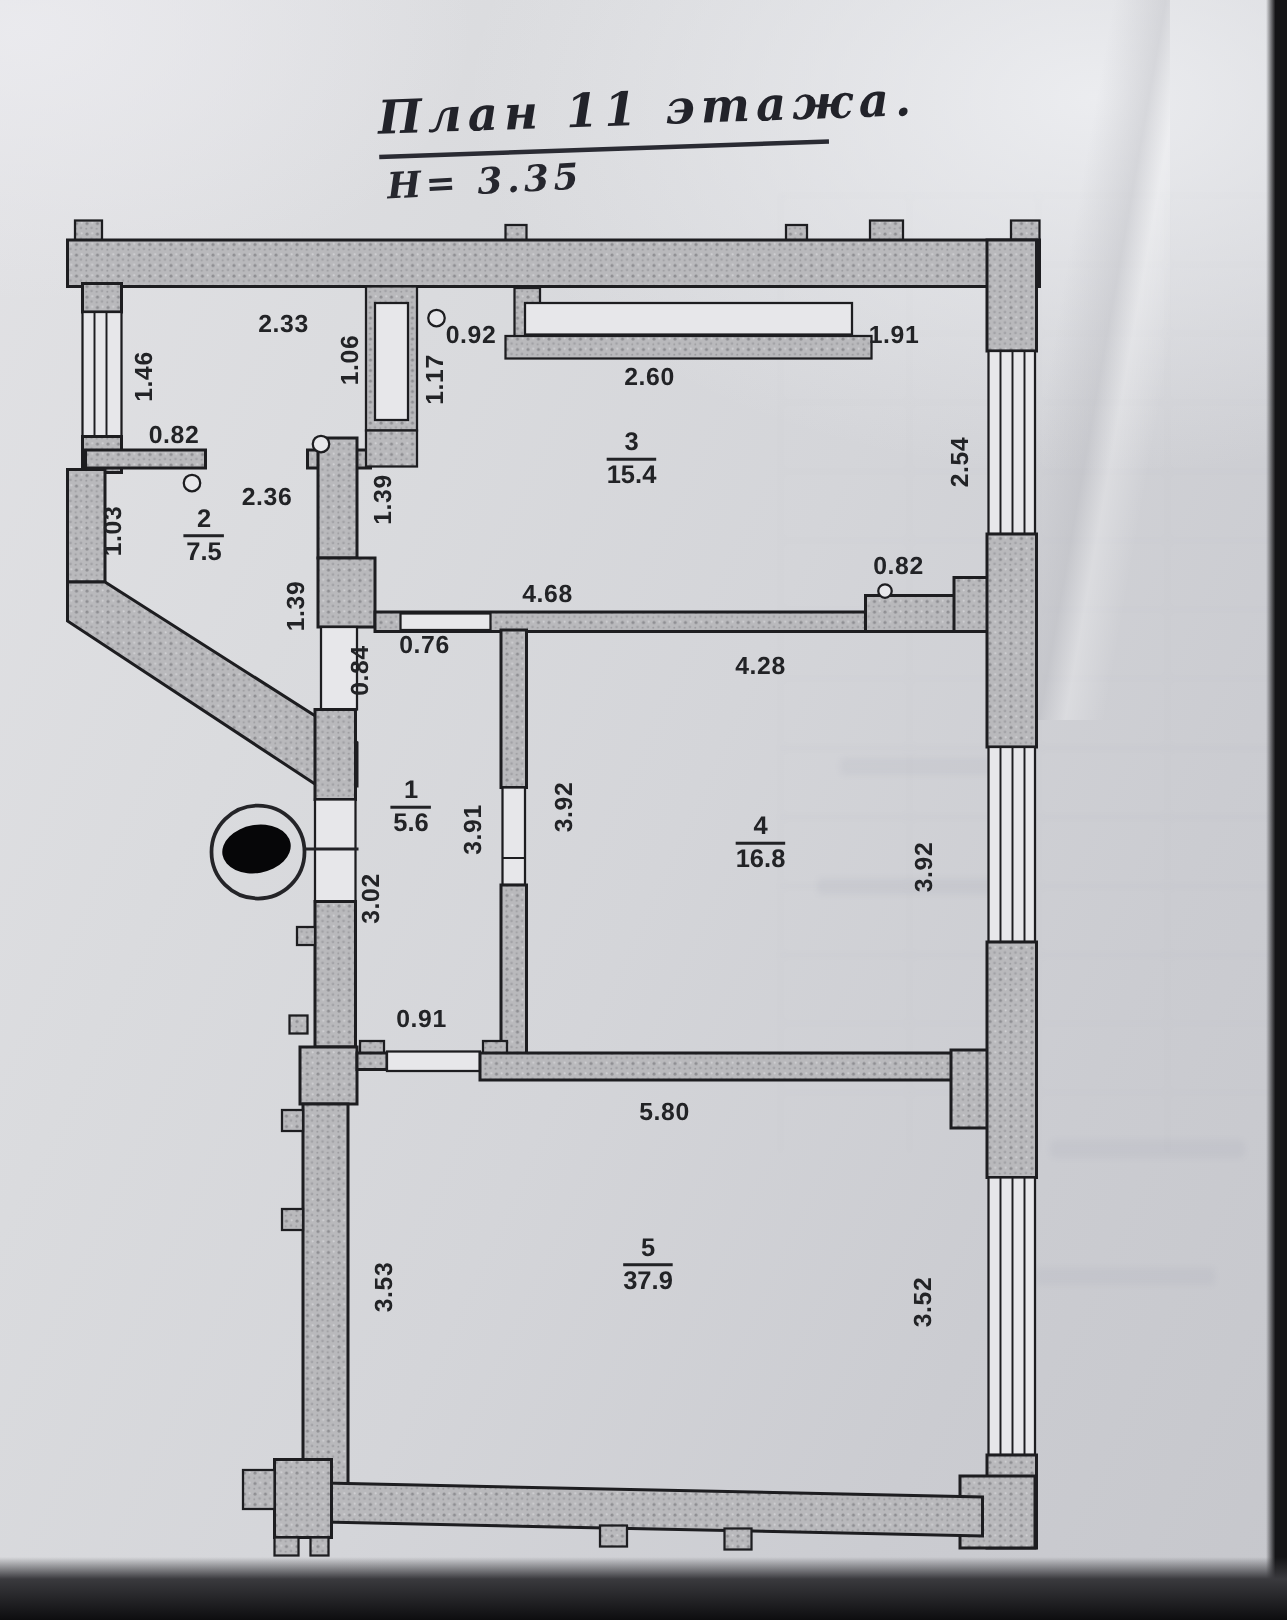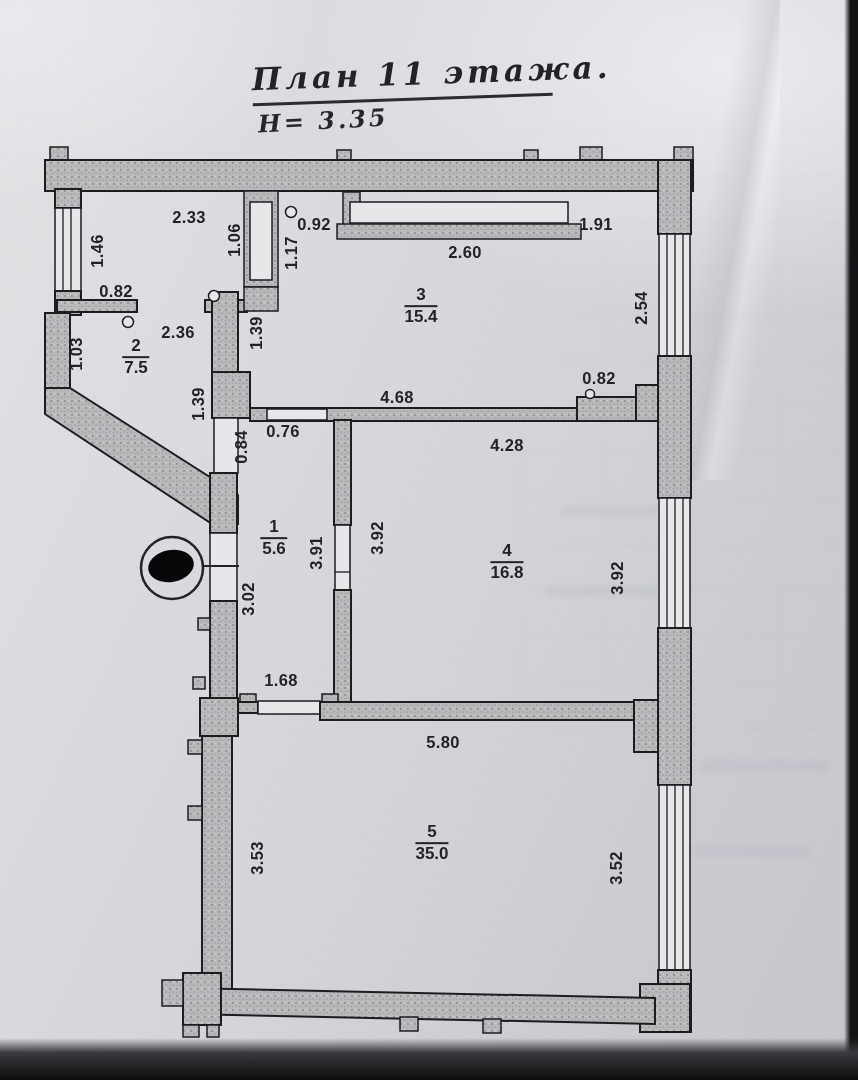--- a/index.html
+++ b/index.html
@@ -202,37 +202,37 @@
 
   <div class="title">План 11 этажа.</div>
   <div class="hnote">Н= 3.35</div>
 
   <span class="dim" style="left:162px;top:217px;margin-left:27px;">2.33</span>
   <span class="dim v" style="left:97px;top:251px;">1.46</span>
   <span class="dim" style="left:116px;top:291px;">0.82</span>
   <span class="dim v" style="left:234px;top:240px;">1.06</span>
   <span class="dim" style="left:314px;top:224px;">0.92</span>
   <span class="dim v" style="left:291px;top:253px;">1.17</span>
-  <span class="dim" style="left:433px;top:252px;margin-left:32px;">2.60</span>
+  <span class="dim" style="left:433px;top:252px;">2.60</span>
   <span class="dim" style="left:596px;top:224px;">1.91</span>
   <span class="dim v" style="left:641px;top:308px;">2.54</span>
   <span class="dim v" style="left:76px;top:354px;">1.03</span>
   <span class="dim" style="left:178px;top:332px;text-align:center;">2.36</span>
   <span class="dim v" style="left:256px;top:333px;">1.39</span>
-  <span class="dim" style="left:397px;top:397px;">4.68</span>
+  <span class="dim" style="left:365px;top:397px;">4.68</span>
   <span class="dim" style="left:599px;top:378px;">0.82</span>
   <span class="dim v" style="left:198px;top:404px;">1.39</span>
   <span class="dim v" style="left:241px;top:447px;">0.84</span>
   <span class="dim" style="left:283px;top:431px;">0.76</span>
   <span class="dim" style="left:507px;top:445px;">4.28</span>
   <span class="dim v" style="left:316px;top:553px;">3.91</span>
   <span class="dim v" style="left:377px;top:538px;">3.92</span>
   <span class="dim v" style="left:617px;top:578px;">3.92</span>
   <span class="dim v" style="left:248px;top:599px;">3.02</span>
-  <span class="dim" style="left:281px;top:680px;">1.68</span>
+  <span class="dim" style="left:281px;top:680px;">0.91</span>
   <span class="dim" style="left:443px;top:742px;text-align:right;">5.80</span>
   <span class="dim v" style="left:257px;top:858px;">3.53</span>
   <span class="dim v" style="left:616px;top:868px;">3.52</span>
 
   <div class="room" style="left:274px;top:538px;">
     <span class="rn">1</span>
     <span class="ra">5.6</span>
   </div>
   <div class="room" style="left:136px;top:357px;">
     <span class="rn">2</span>
@@ -241,18 +241,18 @@
   <div class="room" style="left:421px;top:306px;">
     <span class="rn">3</span>
     <span class="ra">15.4</span>
   </div>
   <div class="room" style="left:507px;top:562px;">
     <span class="rn">4</span>
     <span class="ra">16.8</span>
   </div>
   <div class="room" style="left:432px;top:843px;">
     <span class="rn">5</span>
-    <span class="ra">35.0</span>
+    <span class="ra">37.9</span>
   </div>
 
   <div class="edge-right"></div>
   <div class="edge-bottom"></div>
 </div>
 
 </body></html>

